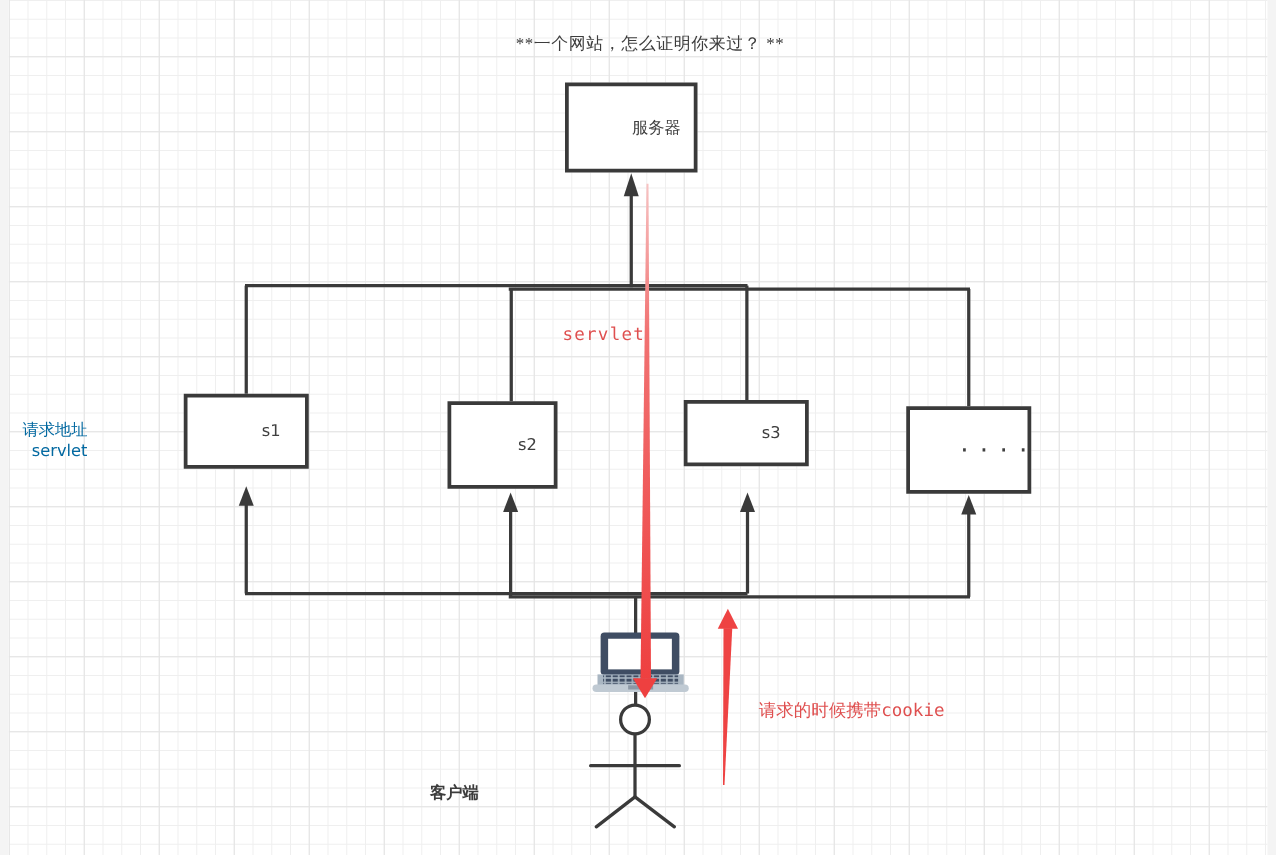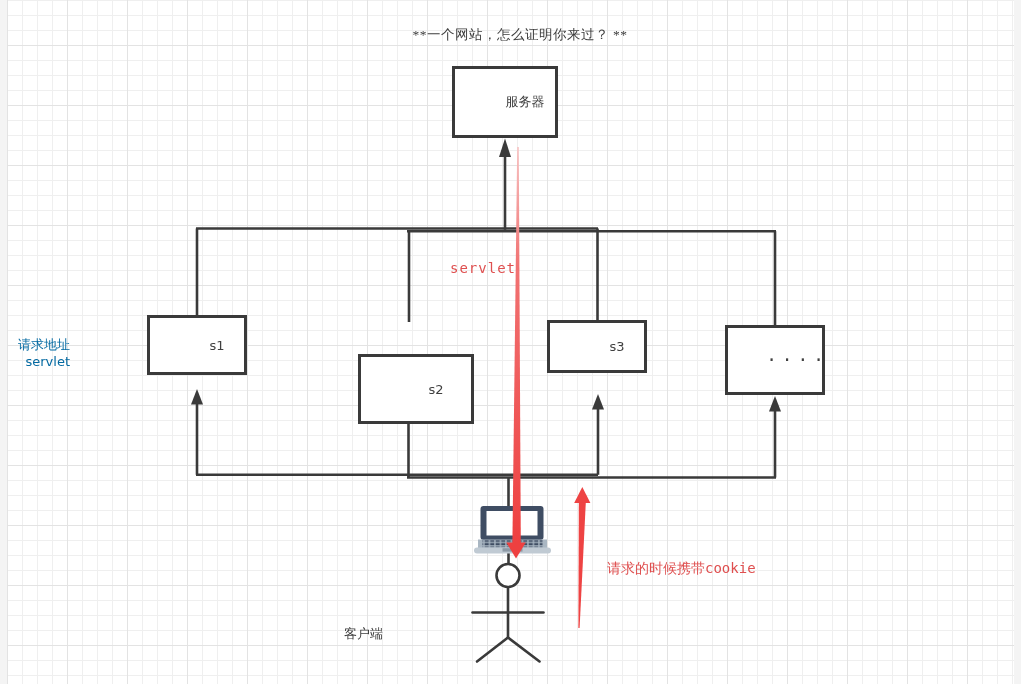--- a/index.html
+++ b/index.html
@@ -36,21 +36,21 @@
   .side-label{
     left:8px;top:336px;width:62px;text-align:right;
     font-size:13px;line-height:17px;color:#0369a1;
   }
   .red-text{
     color:#df4f4f;font-size:14px;
     font-family:"DejaVu Sans Mono","Liberation Mono",monospace;
   }
   .cookie-label{left:450px;top:260px;letter-spacing:1px;}
   .carry-label{left:607px;top:560px;}
-  .client-label{left:344px;top:625px;font-size:13px;color:#3c3c3c;}
+  .client-label{left:344px;top:625px;font-size:13px;color:#3c3c3c;font-weight:bold;}
   .dots-label{font-size:21px;letter-spacing:9px;padding-left:9px;color:#3f3f3f;}
 </style>
 </head>
 <body>
 
 <div class="canvas">
   <div class="grid"></div>
   <div class="edge-strip edge-left"></div>
   <div class="edge-strip edge-right"></div>
 
@@ -127,21 +127,21 @@
   <div class="abs side-label">
     <div>请求地址</div>
     <div>servlet</div>
   </div>
 
   <div class="abs red-text cookie-label">servlet</div>
 
   <div class="node" style="left:147px;top:315px;width:100px;height:60px;align-items:center;">
     <span>s1</span>
   </div>
-  <div class="node" style="left:358px;top:321px;width:116px;height:70px;margin-top:33px;">
+  <div class="node" style="left:358px;top:321px;width:88px;height:70px;">
     <span>s2</span>
   </div>
   <div class="node" style="left:547px;top:320px;width:100px;height:53px;">
     <span>s3</span>
   </div>
   <div class="node" style="left:725px;top:325px;width:100px;height:70px;">
     <span class="dots-label">····</span>
   </div>
 
   <div class="abs red-text carry-label">请求的时候携带cookie</div>

